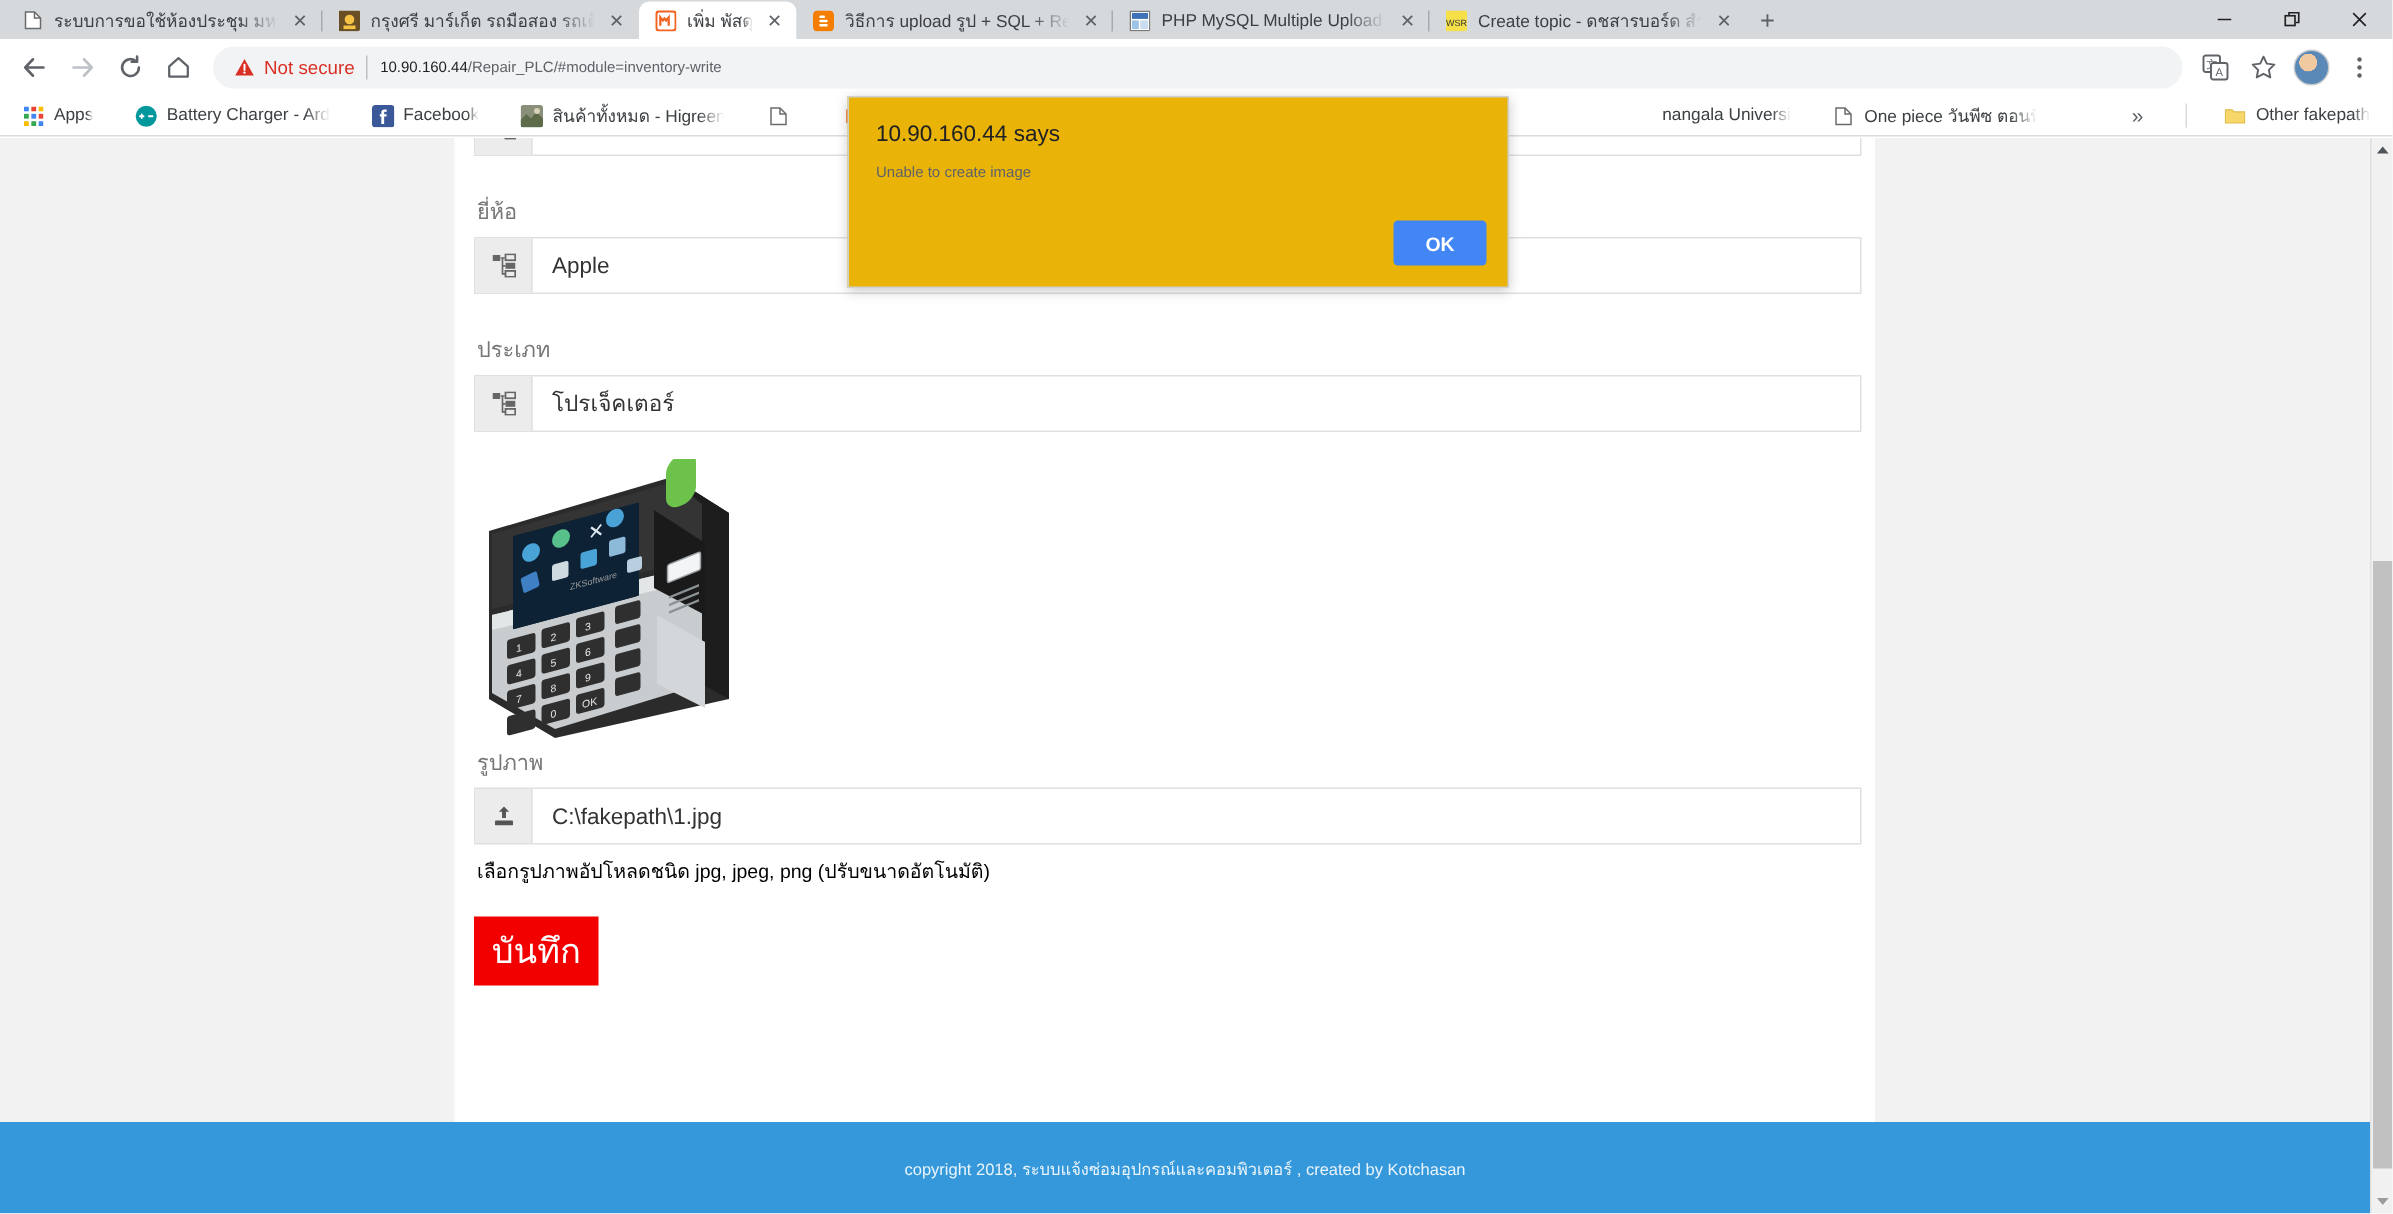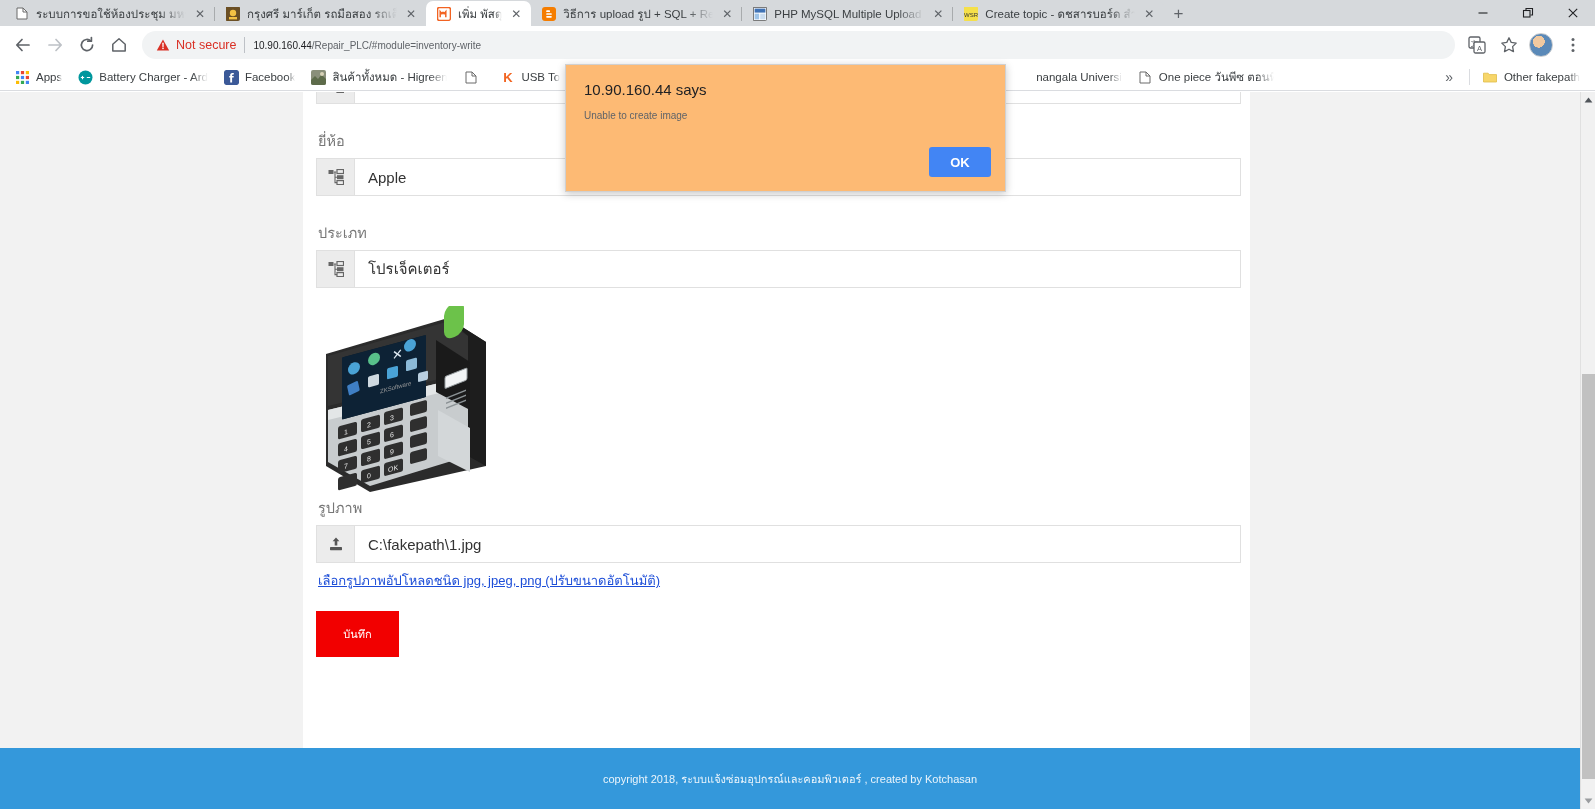--- a/index.html
+++ b/index.html
@@ -87,21 +87,21 @@
     justify-content: center; color: #5f6368;
   }
   .avatar {
     width: 24px; height: 24px; border-radius: 50%;
     background: radial-gradient(circle at 40% 35%, #f0c9a0 0 30%, #5a89b8 31% 100%);
     border: 1px solid #c8cbce;
   }
 
   .bookmarks {
     height: 27px; background: #fff; display: flex; align-items: center;
-    padding: 0 8px; gap: 2px; border-bottom: 1px solid #dadce0;
+    padding: 0 8px; gap: 14px; border-bottom: 1px solid #dadce0;
     font-size: 11.5px; color: #3c4043; position: relative; overflow: hidden;
   }
   .bm {
     display: flex; align-items: center; gap: 6px; padding: 3px 7px;
     border-radius: 4px; white-space: nowrap; max-width: 150px; overflow: hidden;
   }
   .bm-ico {
     width: 15px; height: 15px; flex: 0 0 15px; display: flex;
     align-items: center; justify-content: center; font-size: 10px; line-height: 1;
     border-radius: 2px; overflow: hidden;
@@ -137,30 +137,30 @@
   .fieldrow .prefix {
     width: 38px; flex: 0 0 38px; background: #ececec;
     border-right: 1px solid #e0e0e0;
     display: flex; align-items: center; justify-content: center; color: #555;
   }
   .fieldrow .fvalue {
     flex: 1 1 auto; display: flex; align-items: center; padding-left: 13px;
     font-size: 15px; color: #333;
   }
   .helper {
-    font-size: 13px; color: #1d4ed8; padding: 7px 0 0 2px; text-decoration: underline;
+    font-size: 13px; color: #000000; padding: 7px 0 0 2px;
   }
   .thumbwrap { padding: 18px 0 4px 2px; }
   .thumb {
     width: 172px; height: 186px; display: block;
   }
   .savebtn {
     display: inline-flex; align-items: center; justify-content: center;
     width: 83px; height: 46px; background: #f20000; color: #fff;
-    font-size: 11px; border: 0; margin-top: 20px;
+    font-size: 23px; border: 0; margin-top: 20px;
   }
 
   .footer {
     position: absolute; left: 0; top: 656px; width: 1580px; height: 61px;
     background: #3498db; color: #eaf4fb;
     display: flex; align-items: center; justify-content: center;
     font-size: 11px;
   }
 
   
@@ -176,21 +176,21 @@
   .sb-arrow.up { top: 0; }
   .sb-arrow.down { bottom: 0; }
   .sb-thumb {
     position: absolute; left: 1px; width: 13px; top: 282px; height: 405px;
     background: #c1c1c1;
   }
 
   
   .dialog {
     position: absolute; left: 565px; top: 64px; width: 441px; height: 128px;
-    background: #fdba74; border: 1px solid #d0d0d0;
+    background: #eab308; border: 1px solid #d0d0d0;
     box-shadow: 0 2px 8px rgba(0,0,0,.22);
   }
   .dlg-title {
     font-size: 15px; color: #202124; padding: 16px 22px 0 18px;
   }
   .dlg-msg {
     font-size: 10px; color: #5f6368; padding: 12px 22px 0 18px;
   }
   .dlg-actions {
     position: absolute; right: 14px; bottom: 14px;

